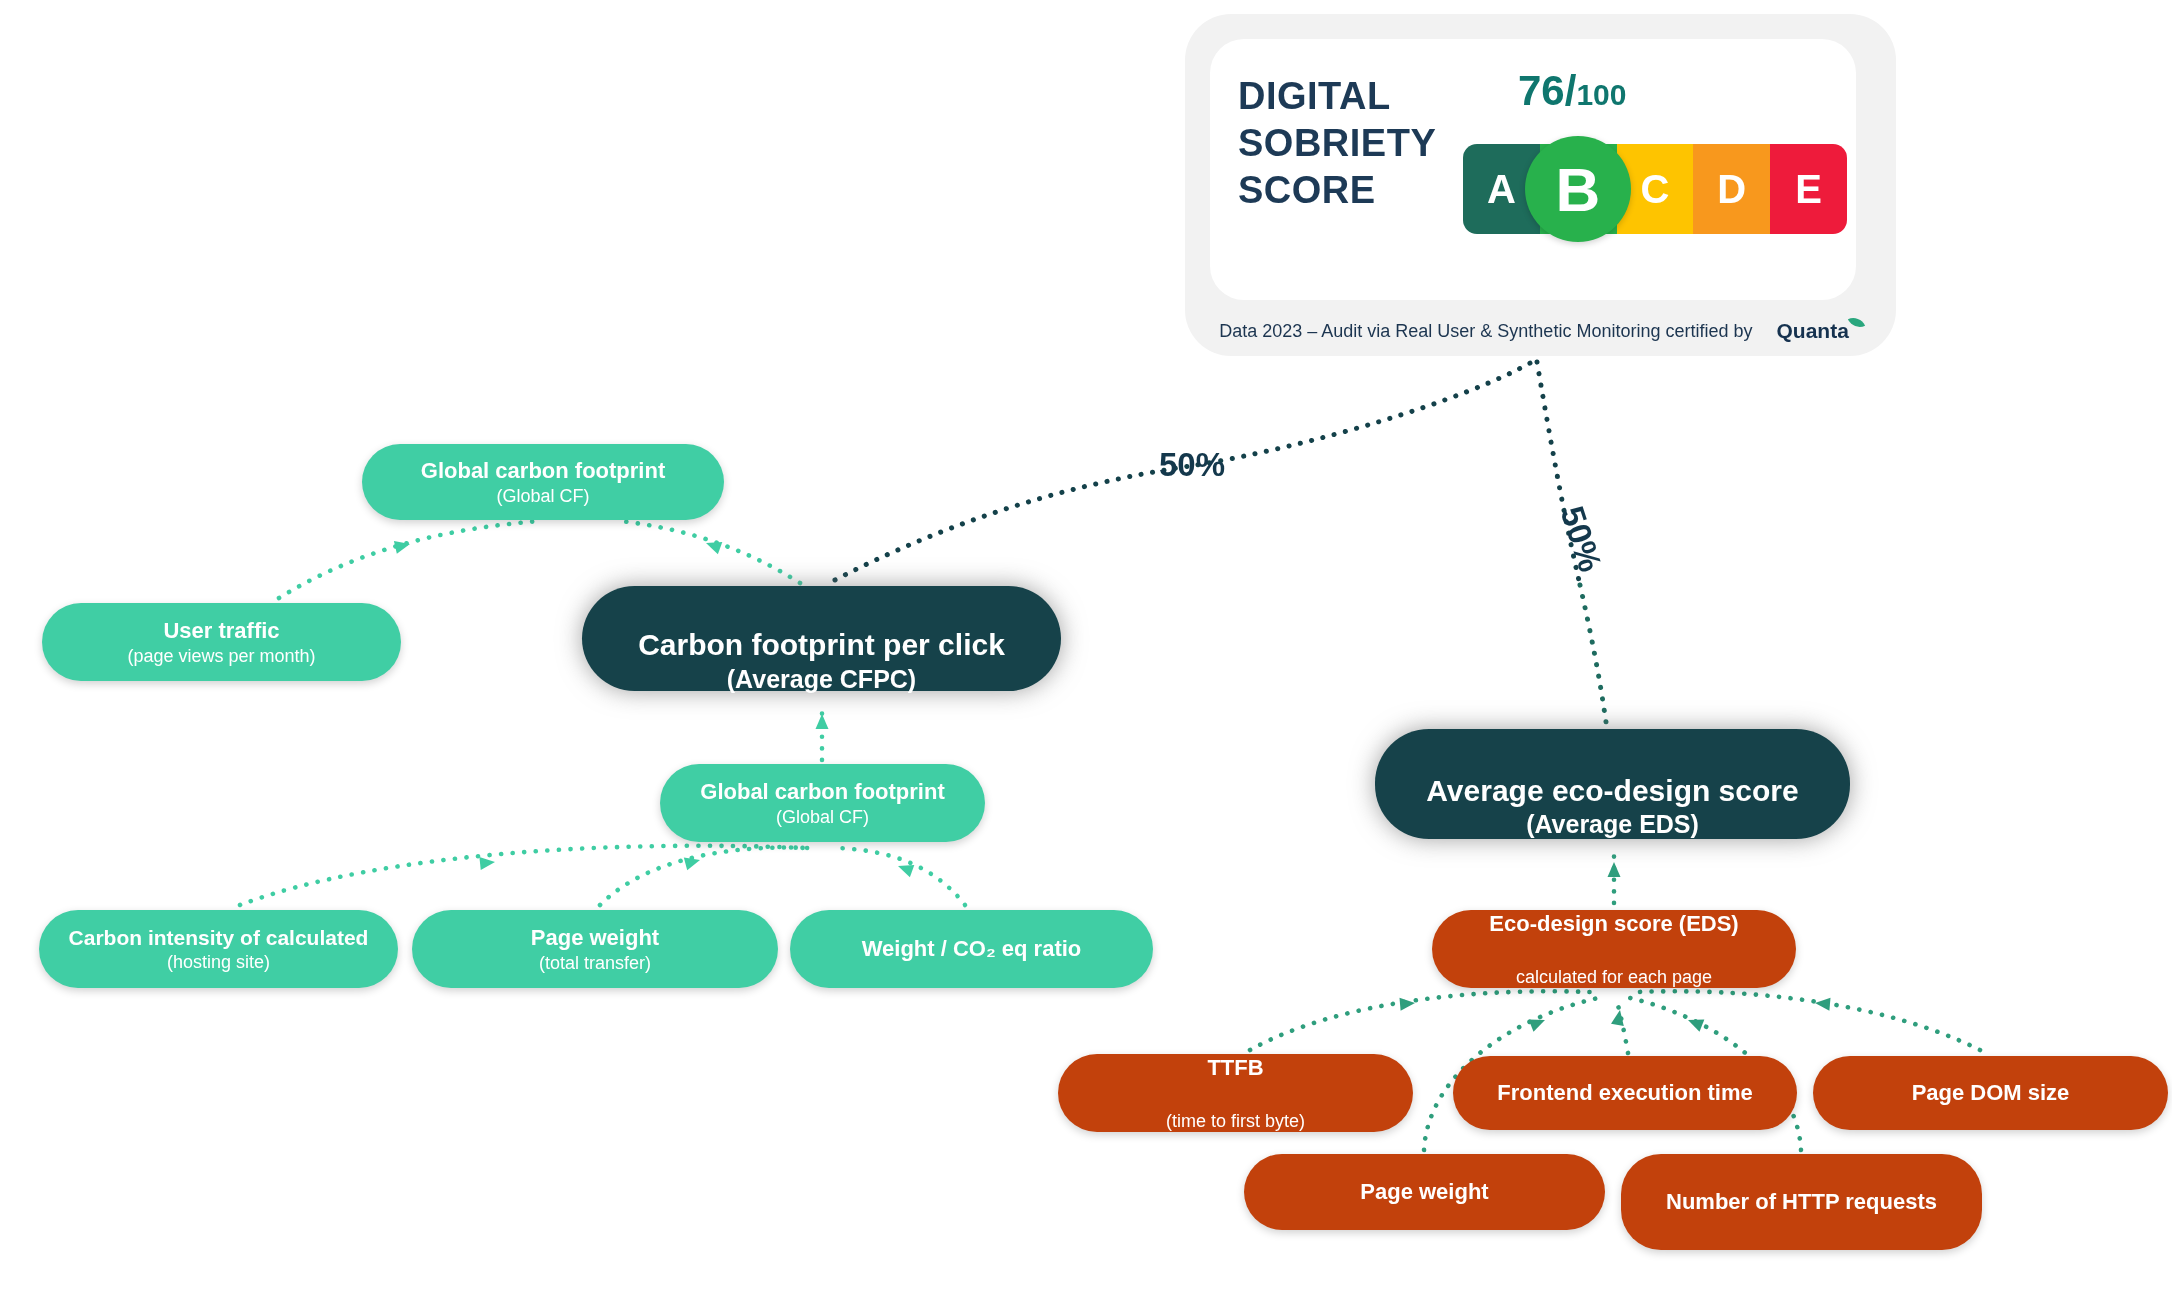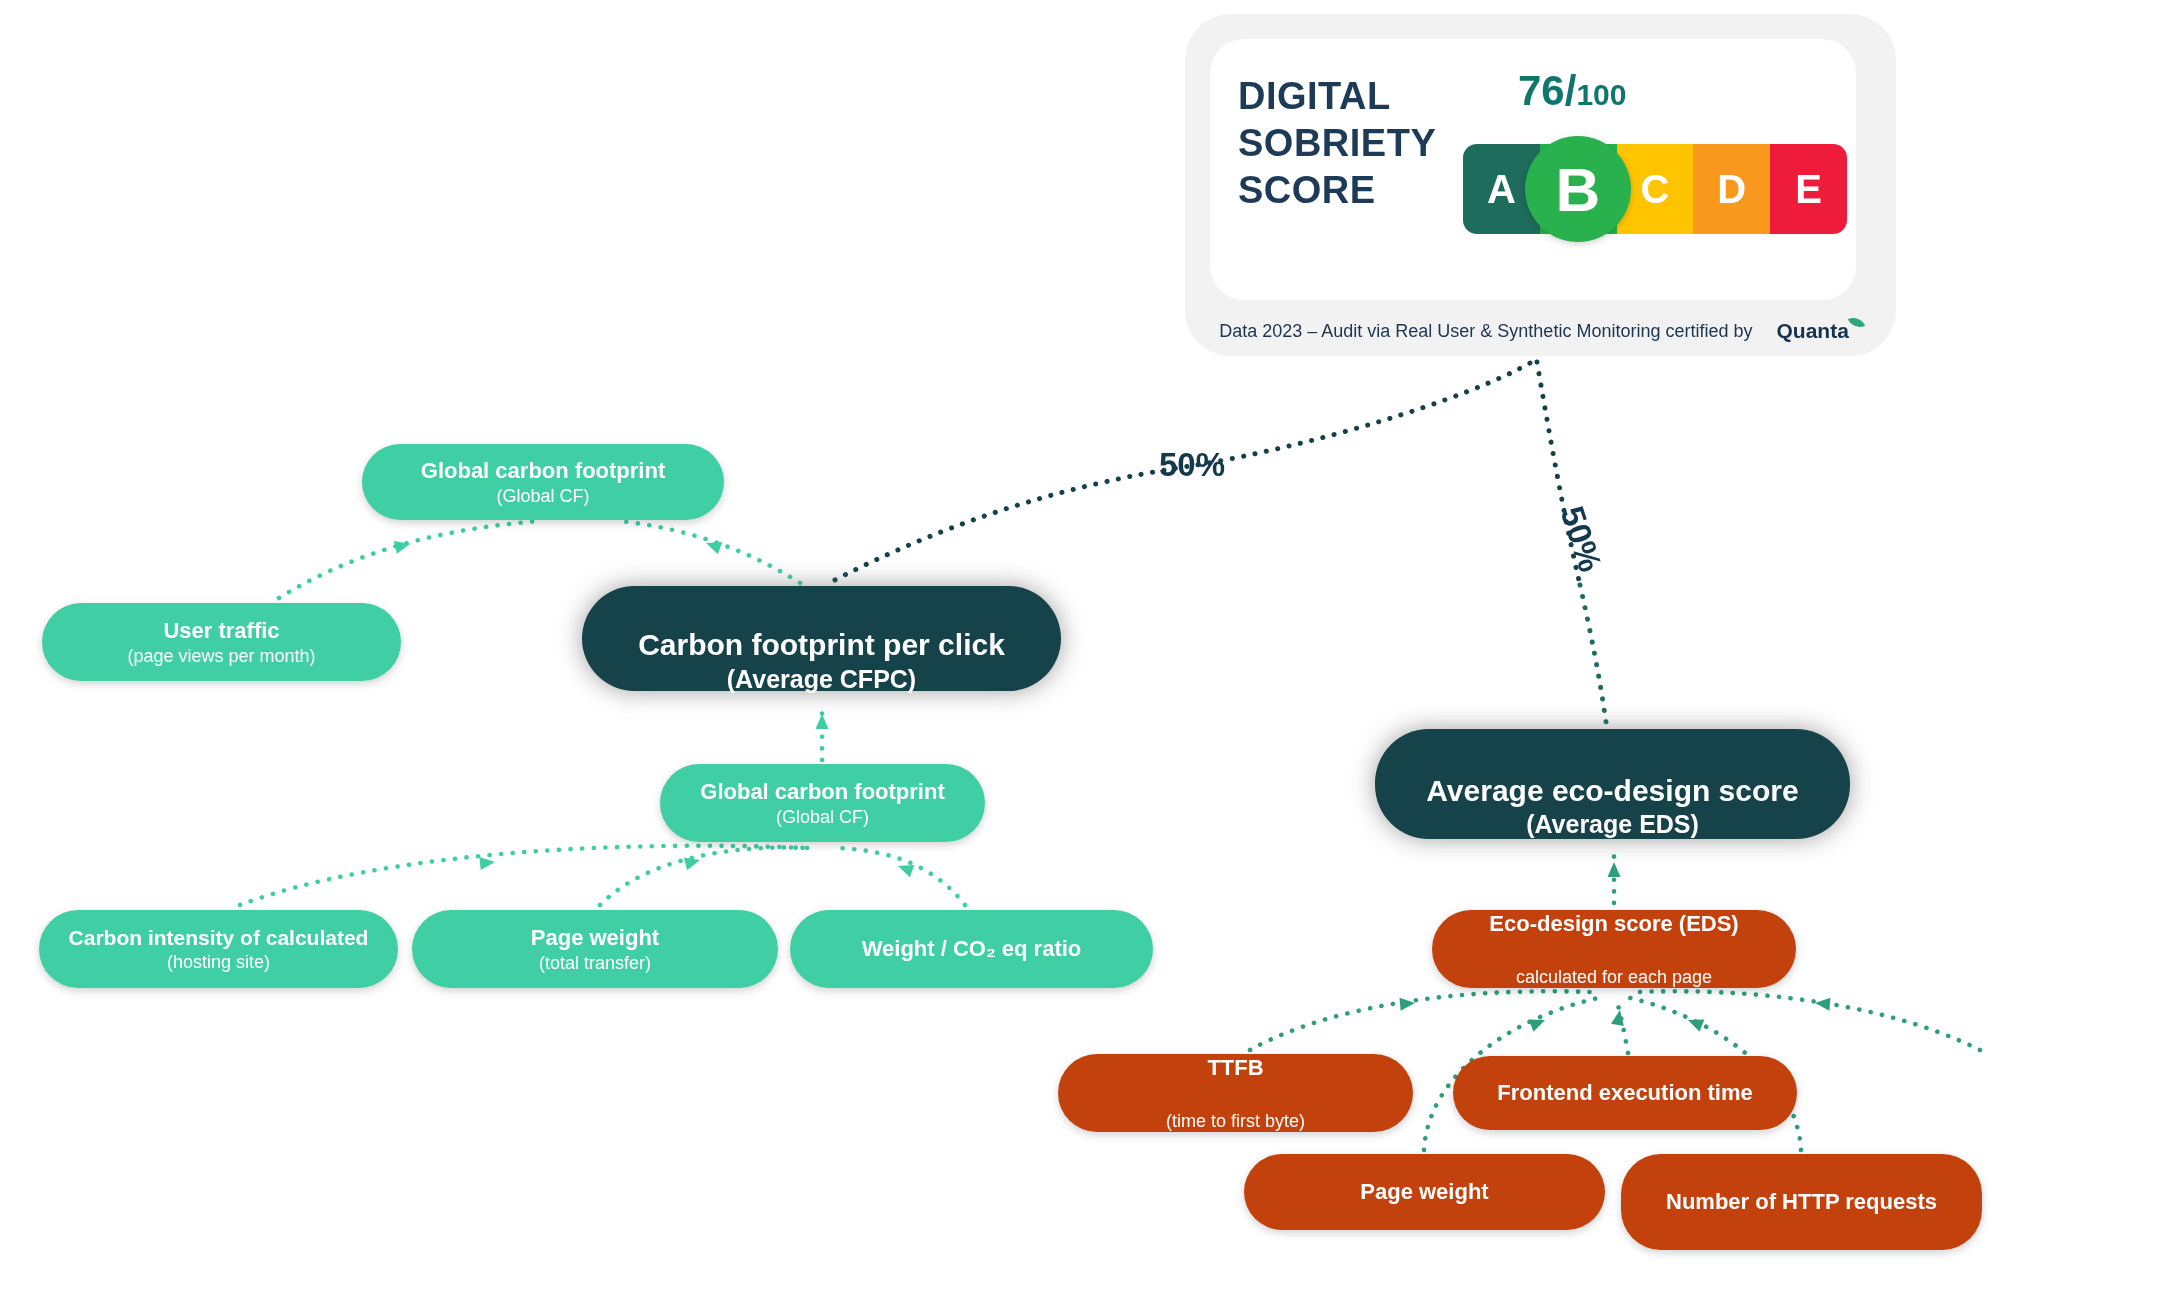--- a/index.html
+++ b/index.html
@@ -197,20 +197,23 @@
 
   <div class="node green-node" style="left:1058px;top:1054px;width:355px;height:78px;">
     <div class="nt">TTFB</div>
     <div class="ns">(time to first byte)</div>
   </div>
 
   <div class="node green-node" style="left:1453px;top:1056px;width:344px;height:74px;">
     <div class="nt">Frontend execution time</div>
   </div>
 
+  <div class="node green-node" style="left:1813px;top:1056px;width:355px;height:74px;">
+    <div class="nt">Page DOM size</div>
+  </div>
 
   <div class="node green-node" style="left:1244px;top:1154px;width:361px;height:76px;">
     <div class="nt">Page weight</div>
   </div>
 
   <div class="node green-node" style="left:1621px;top:1154px;width:361px;height:96px;">
     <div class="nt">Number of HTTP requests</div>
   </div>
 
 </div>

